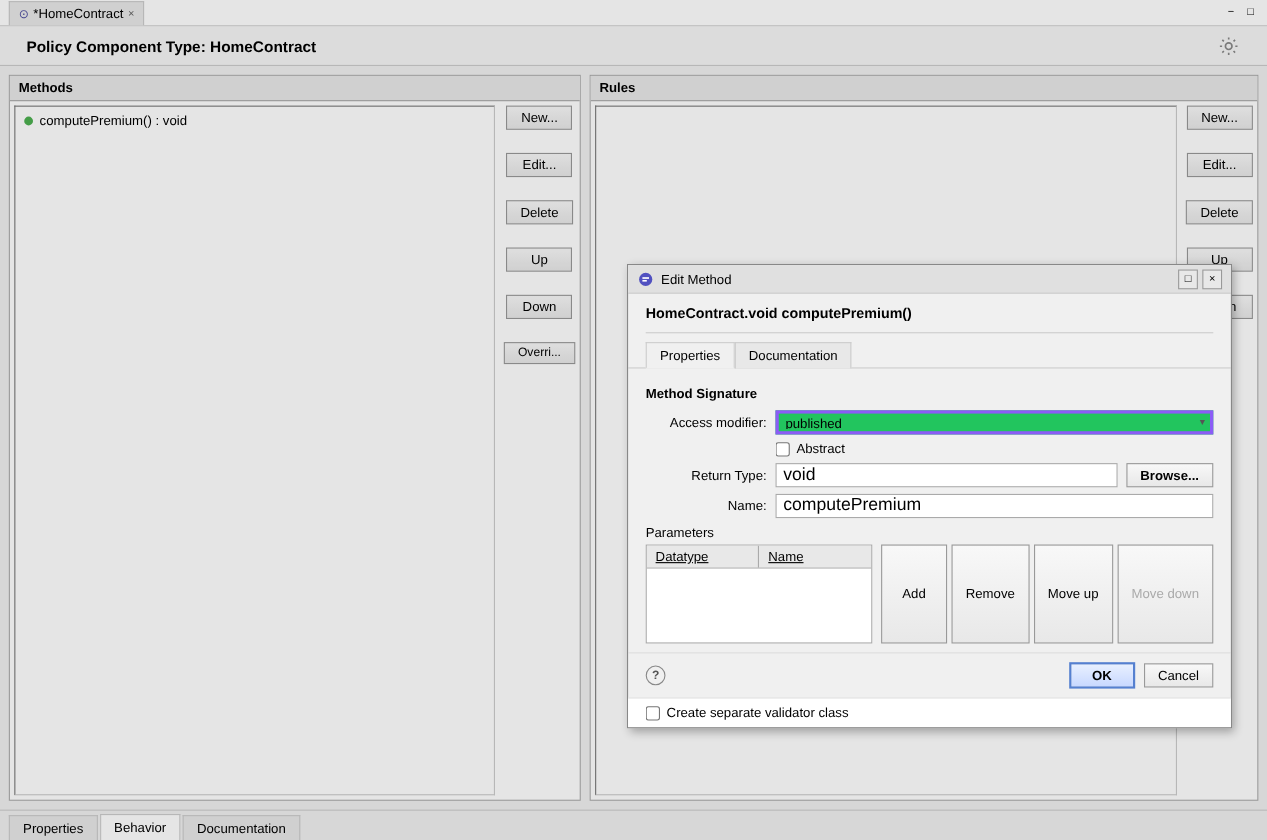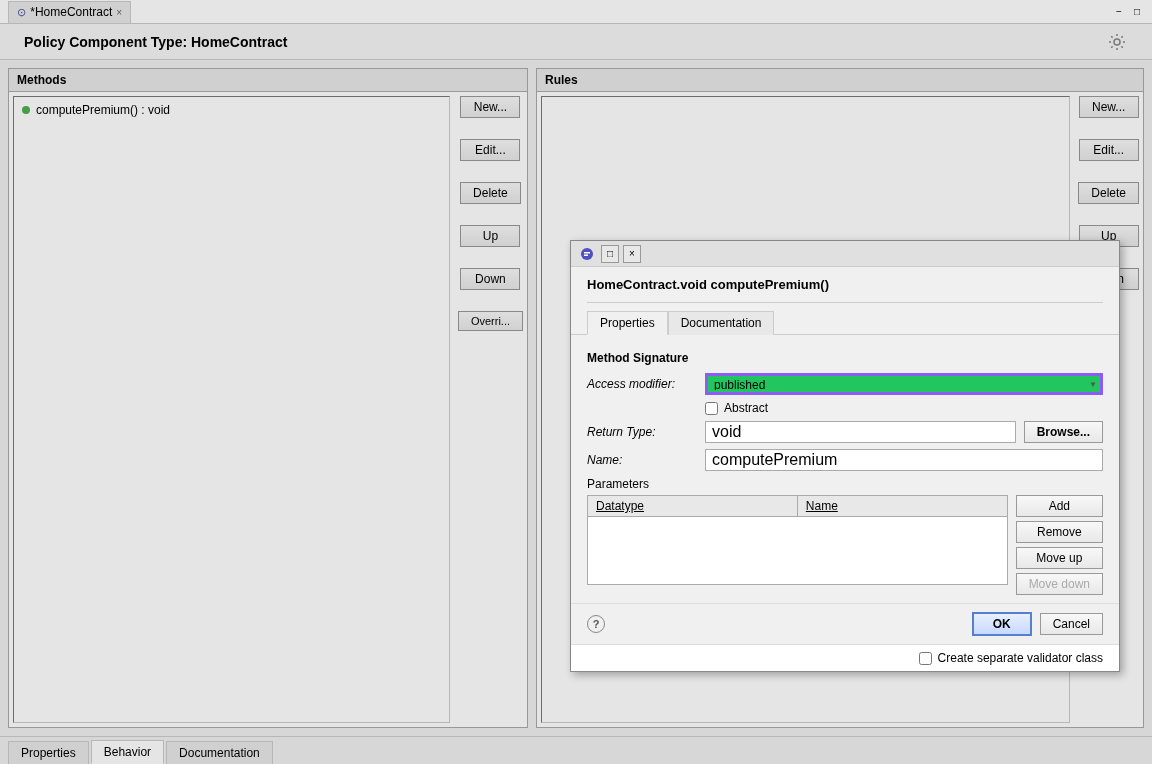--- a/index.html
+++ b/index.html
@@ -270,24 +270,23 @@
     }
 
     .form-row {
       display: flex;
       align-items: center;
       margin-bottom: 6px;
       gap: 8px;
     }
     .form-label {
       width: 110px;
-      text-align: left;
+      text-align: right;
       font-size: 12px;
       flex-shrink: 0;
-      font-style: italic;
     }
     .form-control {
       flex: 1;
       height: 22px;
       border: 1px solid #aaa;
       padding: 2px 6px;
       font-size: 16px;
       background: #fff;
     }
     .select-wrapper {
@@ -353,21 +352,21 @@
       border-right: 1px solid #aaa;
       text-decoration: underline;
     }
     .params-table-col:last-child { border-right: none; }
     .params-table-body {
       height: calc(90px - 24px);
       background: #fff;
     }
     .params-buttons {
       display: flex;
-      flex-direction: column;
+      flex-direction: row;
       gap: 4px;
     }
 
     .dialog-footer {
       display: flex;
       align-items: center;
       justify-content: flex-end;
       padding: 8px 16px;
       gap: 8px;
       border-top: 1px solid #ddd;
@@ -395,21 +394,20 @@
     }
 
     
     .dialog-validator {
       padding: 6px 16px;
       display: flex;
       align-items: center;
       gap: 6px;
       border-top: 1px solid #ddd;
       background: #fff;
-      justify-content: flex-end;
     }
   </style>
 </head>
 <body>
 
 <div class="title-bar">
   <div class="tab-item">
     <span style="color:#5050a0;font-size:11px;">⊙</span>
     <span>*HomeContract</span>
     <span class="close-icon">×</span>
@@ -480,20 +478,21 @@
 <div class="dialog">
 
   <div class="dialog-titlebar">
     <div class="title-icon">
       <svg width="14" height="14" viewBox="0 0 14 14">
         <circle cx="7" cy="7" r="6" fill="#5050c0"></circle>
         <rect x="4" y="5" width="6" height="1.5" fill="#fff"></rect>
         <rect x="4" y="7.5" width="4" height="1.5" fill="#fff"></rect>
       </svg>
     </div>
+    <span class="dialog-title">Edit Method</span>
     <div class="dlg-controls">
       <div class="dlg-btn">□</div>
       <div class="dlg-btn">×</div>
     </div>
   </div>
 
   <div class="dialog-method-title">HomeContract.void computePremium()</div>
 
   <div class="dialog-separator"></div>
 

